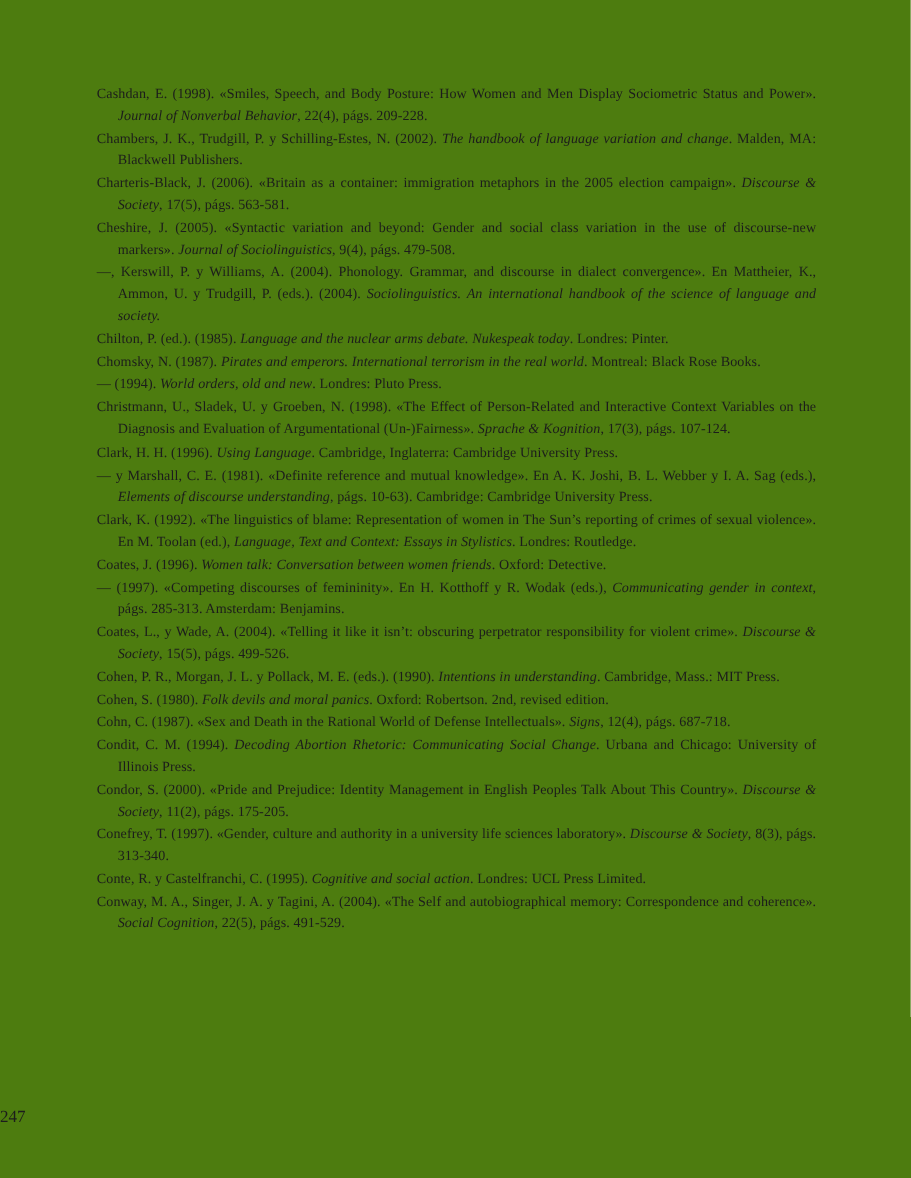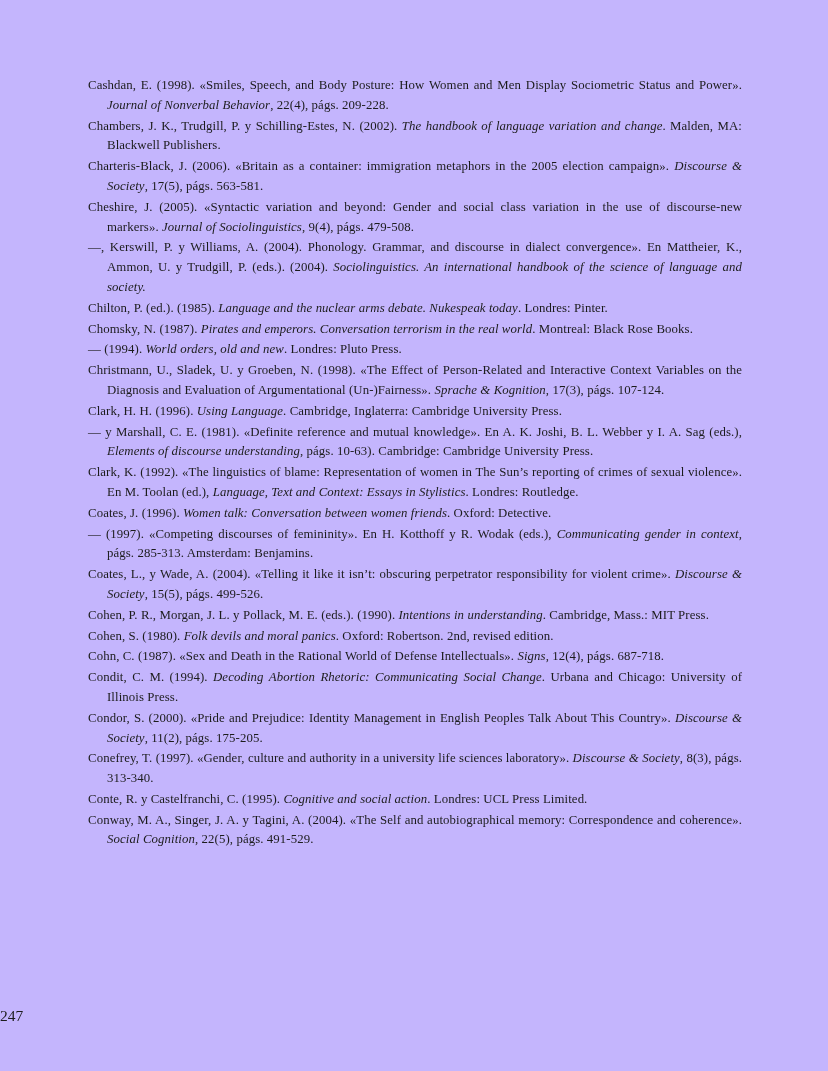--- a/index.html
+++ b/index.html
@@ -4,21 +4,21 @@
 <style>
   html, body {
     margin: 0;
     padding: 0;
     background: #ffffff;
   }
   .page {
     position: relative;
     width: 828px;
     height: 1071px;
-    background: #c4b5fd;
+    background: #4d7c0f;
     overflow: hidden;
     font-family: "Liberation Serif", "DejaVu Serif", serif;
     color: #1c1c1c;
     text-decoration: underline;
   }
   .references {
     position: absolute;
     left: 88px;
     top: 76px;
     width: 654px;
@@ -48,21 +48,21 @@
 <body>
 
 <div class="page">
   <div class="references">
       <p class="ref"><span>Cashdan, E. (1998). «Smiles, Speech, and Body Posture: How Women and Men Display Sociometric Status and Power». </span><span class="it">Journal of Nonverbal Behavior</span><span>, 22(4), págs. 209-228.</span></p>
       <p class="ref"><span>Chambers, J. K., Trudgill, P. y Schilling-Estes, N. (2002). </span><span class="it">The handbook of language variation and change</span><span>. Malden, MA: Blackwell Publishers.</span></p>
       <p class="ref"><span>Charteris-Black, J. (2006). «Britain as a container: immigration metaphors in the 2005 election campaign». </span><span class="it">Discourse &amp; Society</span><span>, 17(5), págs. 563-581.</span></p>
       <p class="ref"><span>Cheshire, J. (2005). «Syntactic variation and beyond: Gender and social class variation in the use of discourse-new markers». </span><span class="it">Journal of Sociolinguistics</span><span>, 9(4), págs. 479-508.</span></p>
       <p class="ref"><span>—, Kerswill, P. y Williams, A. (2004). Phonology. Grammar, and discourse in dialect convergence». En Mattheier, K., Ammon, U. y Trudgill, P. (eds.). (2004). </span><span class="it">Sociolinguistics. An international handbook of the science of language and society.</span></p>
       <p class="ref"><span>Chilton, P. (ed.). (1985). </span><span class="it">Language and the nuclear arms debate. Nukespeak today</span><span>. Londres: Pinter.</span></p>
-      <p class="ref"><span>Chomsky, N. (1987). </span><span class="it">Pirates and emperors. Conversation terrorism in the real world</span><span>. Montreal: Black Rose Books.</span></p>
+      <p class="ref"><span>Chomsky, N. (1987). </span><span class="it">Pirates and emperors. International terrorism in the real world</span><span>. Montreal: Black Rose Books.</span></p>
       <p class="ref"><span>— (1994). </span><span class="it">World orders, old and new</span><span>. Londres: Pluto Press.</span></p>
       <p class="ref"><span>Christmann, U., Sladek, U. y Groeben, N. (1998). «The Effect of Person-Related and Interactive Context Variables on the Diagnosis and Evaluation of Argumentational (Un-)Fairness». </span><span class="it">Sprache &amp; Kognition</span><span>, 17(3), págs. 107-124.</span></p>
       <p class="ref"><span>Clark, H. H. (1996). </span><span class="it">Using Language</span><span>. Cambridge, Inglaterra: Cambridge University Press.</span></p>
       <p class="ref"><span>— y Marshall, C. E. (1981). «Definite reference and mutual knowledge». En A. K. Joshi, B. L. Webber y I. A. Sag (eds.), </span><span class="it">Elements of discourse understanding</span><span>, págs. 10-63). Cambridge: Cambridge University Press.</span></p>
       <p class="ref"><span>Clark, K. (1992). «The linguistics of blame: Representation of women in The Sun’s reporting of crimes of sexual violence». En M. Toolan (ed.), </span><span class="it">Language, Text and Context: Essays in Stylistics</span><span>. Londres: Routledge.</span></p>
       <p class="ref"><span>Coates, J. (1996). </span><span class="it">Women talk: Conversation between women friends</span><span>. Oxford: Detective.</span></p>
       <p class="ref"><span>— (1997). «Competing discourses of femininity». En H. Kotthoff y R. Wodak (eds.), </span><span class="it">Communicating gender in context</span><span>, págs. 285-313. Amsterdam: Benjamins.</span></p>
       <p class="ref"><span>Coates, L., y Wade, A. (2004). «Telling it like it isn’t: obscuring perpetrator responsibility for violent crime». </span><span class="it">Discourse &amp; Society</span><span>, 15(5), págs. 499-526.</span></p>
       <p class="ref"><span>Cohen, P. R., Morgan, J. L. y Pollack, M. E. (eds.). (1990). </span><span class="it">Intentions in understanding</span><span>. Cambridge, Mass.: MIT Press.</span></p>
       <p class="ref"><span>Cohen, S. (1980). </span><span class="it">Folk devils and moral panics</span><span>. Oxford: Robertson. 2nd, revised edition.</span></p>

